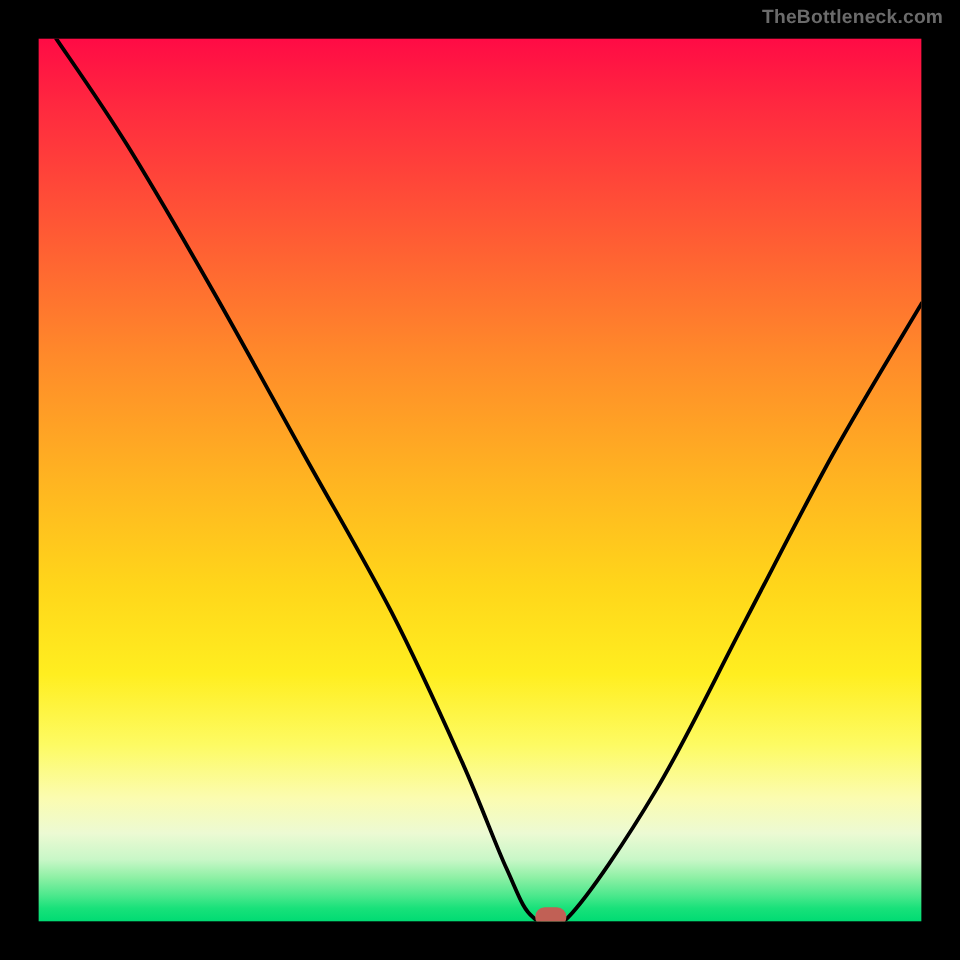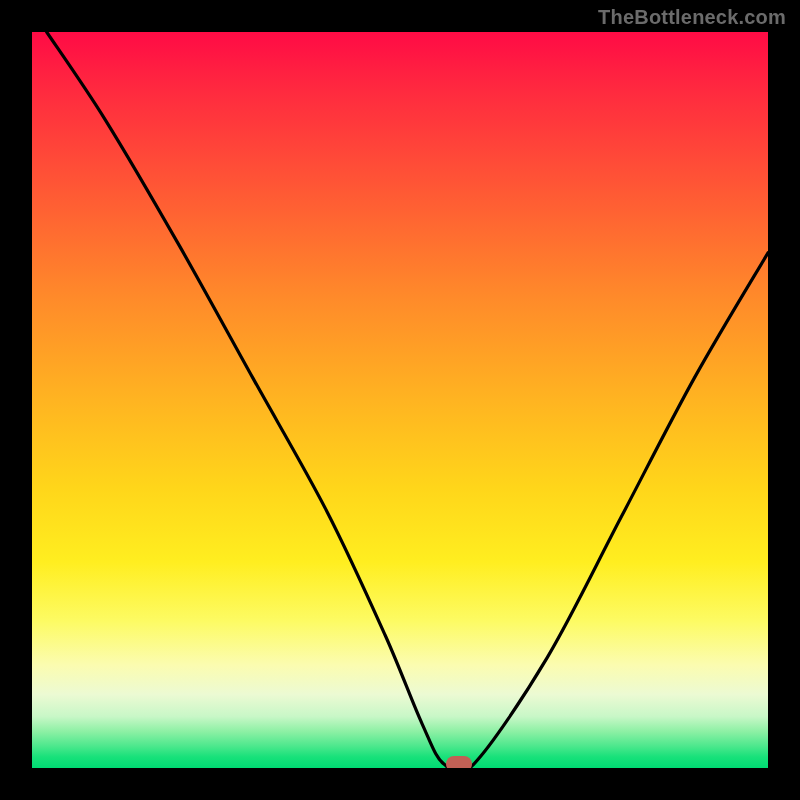--- a/index.html
+++ b/index.html
@@ -45,21 +45,21 @@
       #4de88d 97%,
       #18e17a 98.5%,
       #00db73 100%
     );
   }
   .watermark {
     position: absolute;
     top: 6px;
     right: 14px;
     font-family: Arial, Helvetica, sans-serif;
-    font-size: 20px;
+    font-size: 16px;
     font-weight: 600;
     color: #6b6b6b;
     letter-spacing: 0.2px;
   }
   svg.curve {
     position: absolute;
     inset: 0;
   }
   .marker {
     position: absolute;

